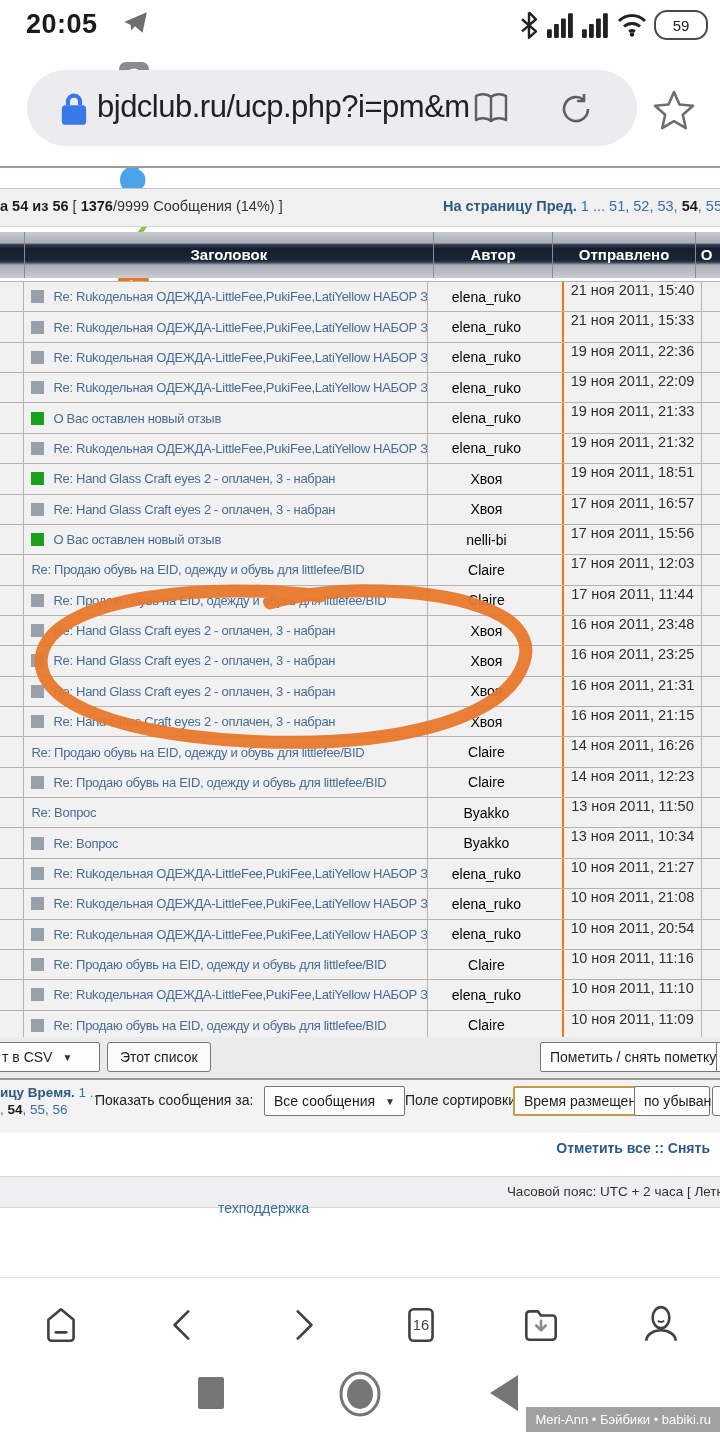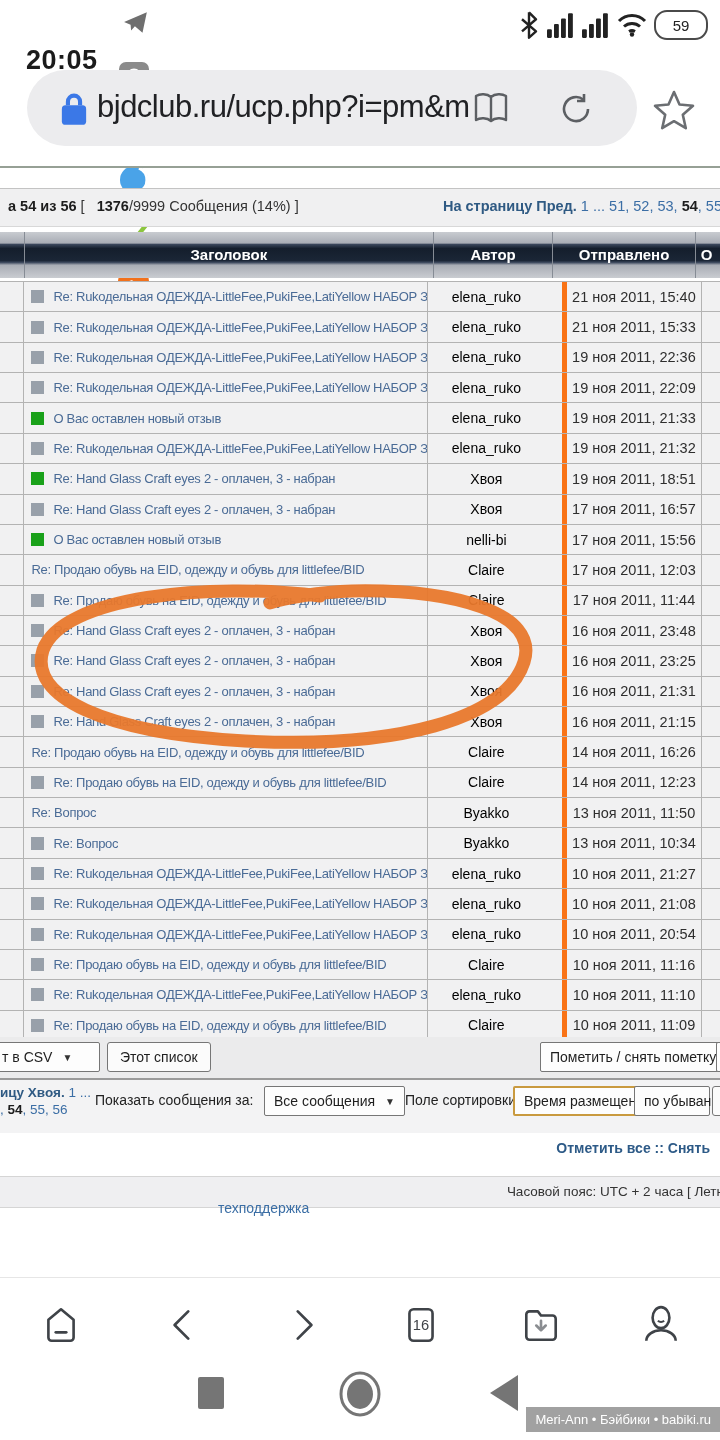--- a/index.html
+++ b/index.html
@@ -1,57 +1,57 @@
 <!DOCTYPE html>
 <html><head>
 <meta charset="utf-8">
 <style>
   html,body{margin:0;padding:0;background:#ffffff;}
   #screen{position:relative;width:720px;height:1440px;background:#ffffff;overflow:hidden;
           font-family:"Liberation Sans","DejaVu Sans",sans-serif;color:#222;}
   
   .statusbar{position:absolute;top:0;left:0;width:720px;height:56px;background:#fff;}
-  .sb-time{position:absolute;left:26px;top:9px;font-size:27px;font-weight:bold;color:#1b1b1b;letter-spacing:0.5px;margin-top:36px;}
+  .sb-time{position:absolute;left:26px;top:9px;font-size:27px;font-weight:bold;color:#1b1b1b;letter-spacing:0.5px;}
   .sb-left{position:absolute;left:118px;top:10px;display:flex;align-items:flex-end;gap:26px;flex-direction:column;}
   .sb-right{position:absolute;right:12px;top:10px;display:flex;align-items:center;gap:7px;}
   .sb-appgray{width:30px;height:30px;background:#8b8b8b;border-radius:7px;display:flex;align-items:center;justify-content:center;}
   .sb-wb{font-size:18px;font-weight:bold;color:#5f5f5f;}
   .sb-mi{width:31px;height:31px;background:#f2711c;border-radius:8px;display:flex;align-items:center;justify-content:center;}
   .sb-batt{width:50px;height:26px;border:2px solid #4a4a4a;border-radius:13px;display:flex;align-items:center;justify-content:center;
            font-size:15px;color:#222;background:#fff;}
   
   .urlbar{position:absolute;top:70px;left:27px;width:610px;height:76px;background:#ececee;border-radius:38px;}
   .url-lock{position:absolute;left:32px;top:22px;}
   .url-text{position:absolute;left:70px;top:19px;font-size:31px;color:#202124;letter-spacing:-0.5px;white-space:nowrap;}
   .url-book{position:absolute;right:128px;top:22px;}
   .url-reload{position:absolute;right:44px;top:22px;}
   .url-star{position:absolute;left:652px;top:90px;}
   
   .hr-green{position:absolute;top:166px;left:0;width:720px;height:2px;background:#96a095;}
   .infoband{position:absolute;top:188px;left:0;width:720px;height:37px;background:#f0f0f1;
             border-top:1px solid #c3c3c3;border-bottom:1px solid #d8d8d8;font-size:14.5px;}
   .info-left{position:absolute;left:0px;top:9px;white-space:nowrap;color:#333;}
-  .info-left b{color:#1d1d1d;margin-left:8px;}
+  .info-left b{color:#1d1d1d;}
   .info-right{position:absolute;right:-6px;top:9px;white-space:nowrap;}
   .pag-label{font-weight:bold;color:#2f5a83;}
   .pag-links{color:#3b6ea5;}
   .pag-cur{font-weight:bold;color:#1d1d1d;}
   
   .msgtable{position:absolute;top:232px;left:0;width:760px;}
   .thead{display:flex;height:46px;
      background:linear-gradient(to bottom,#c9ccd1 0%,#a9adb5 24%,#39455a 27%,#141e2c 36%,#1b2636 62%,#39455a 66%,#a9adb5 72%,#c9ccd1 100%);}
   .th{line-height:46px;text-align:center;color:#ffffff;font-weight:bold;font-size:15px;white-space:nowrap;overflow:hidden;}
   .th+.th{border-left:1px solid #868c95;}
   .tbody{margin-top:3px;border-top:1px solid #b3b3b3;}
   .row{display:flex;height:30.36px;box-sizing:border-box;background:#f1f1f2;border-bottom:1px solid #b3b3b3;align-items:center;}
   .c-gutter{width:24px;box-sizing:border-box;height:100%;}
   .c-subj{width:413px;box-sizing:border-box;height:100%;border-left:1px solid #b3b3b3;display:flex;align-items:center;
           padding-left:7px;overflow:hidden;}
   .c-auth{width:120px;box-sizing:border-box;height:100%;border-left:1px solid #b3b3b3;display:flex;align-items:center;justify-content:center;}
-  .c-sent{width:143px;box-sizing:border-box;height:100%;border-left:5px solid #f97316;display:flex;align-items:center;justify-content:center;margin-left:17px;}
+  .c-sent{width:143px;box-sizing:border-box;height:100%;border-left:2px solid #f97316;display:flex;align-items:flex-start;justify-content:center;margin-left:17px;}
   .c-mark{width:60px;box-sizing:border-box;height:100%;border-left:1px solid #b3b3b3;}
   .sq{width:13px;height:13px;margin-right:9px;flex:none;}
   .sq.gray{background:#98a0aa;}
   .sq.green{background:#1aa11a;}
   .sq.none{background:transparent;margin-right:0;width:0;}
   .subj-link{color:#4a6b96;font-size:13px;letter-spacing:-0.3px;white-space:nowrap;overflow:hidden;}
   .auth-link{color:#000000;font-size:14px;white-space:nowrap;}
   .sent-txt{color:#2e2e2e;font-size:14.5px;white-space:nowrap;}
   
   .strip1{position:absolute;top:1037px;left:0;width:720px;height:41px;background:#ebebec;}
@@ -546,21 +546,21 @@
     <div class="btn btn-list">Этот список</div>
     <div class="selbox sel-mark">
         <span>Пометить / снять пометку</span>
       </div>
     <div class="selbox sel-cut"></div>
   </div>
   <div class="strip-div"></div>
 
   <div class="strip2">
     <div class="pag2">
-      <span class="pag-label">ицу Хвоя.</span><span class="pag-links">  1 ...</span><br>
+      <span class="pag-label">ицу Время.</span><span class="pag-links">  1 ...</span><br>
       <span class="pag-links">, </span><span class="pag-cur">54</span><span class="pag-links">, 55, 56</span>
     </div>
     <div class="lbl lbl-show">Показать сообщения за:</div>
     <div class="selbox sel-show">
         <span>Все сообщения</span>
       </div>
     <div class="lbl lbl-sort">Поле сортировки</div>
     <div class="selbox sel-field">
         <span>Время размещения</span>
       </div>

